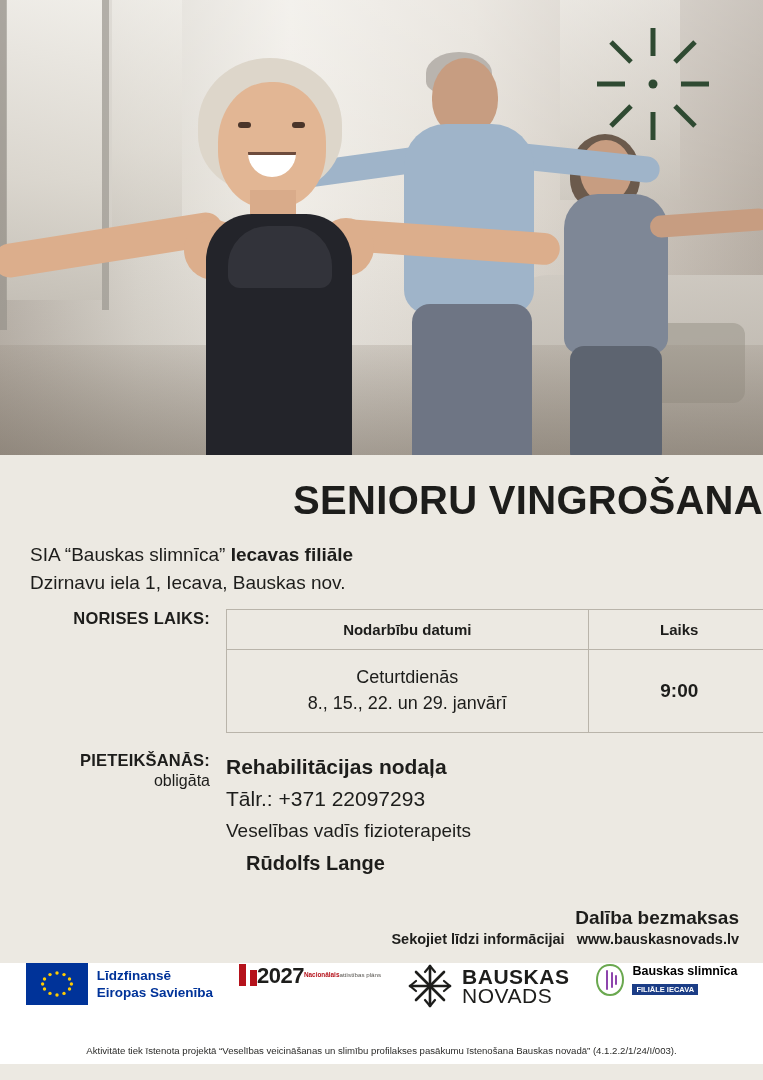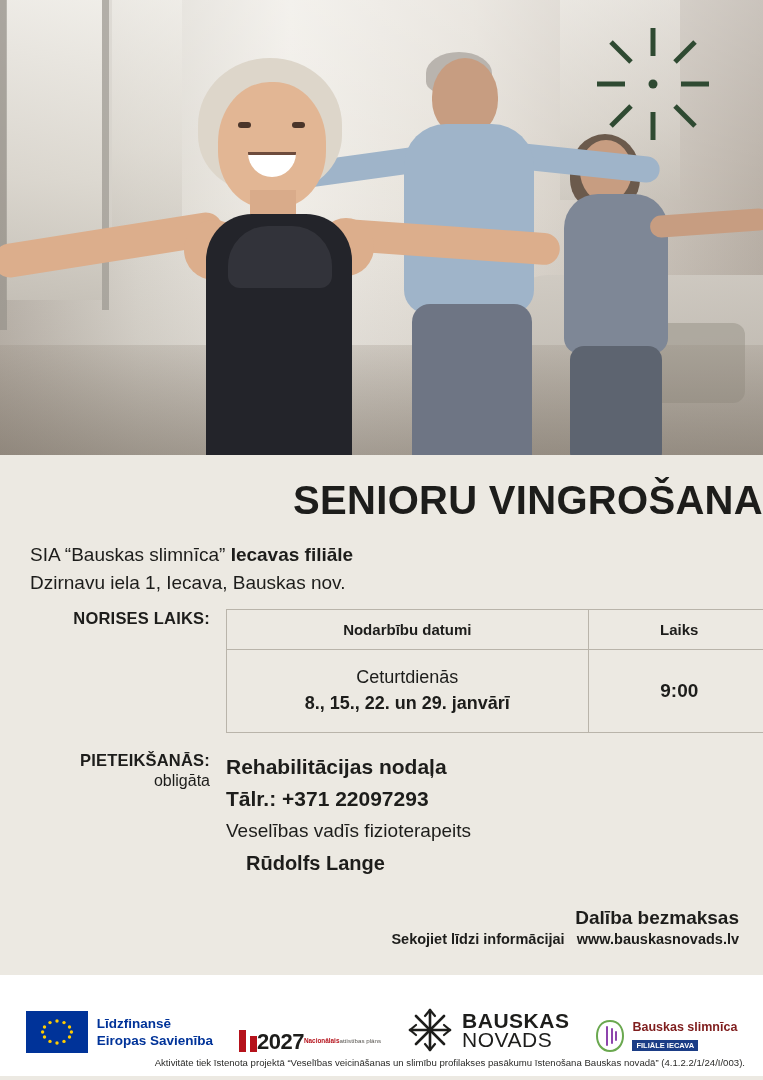--- a/index.html
+++ b/index.html
@@ -281,29 +281,29 @@
     font-size: 15px;
     font-weight: 700;
     padding: 11px 6px;
   }
   .table td.dates {
     padding: 14px 8px 16px 8px;
     font-size: 18px;
     line-height: 26px;
     width: 320px;
   }
-  .table td.dates .d2 { font-weight: 700; }
+  .table td.dates .d2 { font-weight: 400; }
   .table td.time {
     font-size: 19px;
     font-weight: 700;
   }
 
   .contact { margin-top: 2px; }
   .contact .line1 { font-size: 21px; font-weight: 700; line-height: 32px; }
-  .contact .line2 { font-size: 21px; font-weight: 700; line-height: 32px; }
+  .contact .line2 { font-size: 21px; font-weight: 400; line-height: 32px; }
   .contact .line3 { font-size: 19px; font-weight: 400; line-height: 32px; }
   .contact .line4 { font-size: 20px; font-weight: 700; line-height: 32px; margin-left: 20px; }
 
   
   .footer-note {
     text-align: right;
     padding: 0 24px;
     margin-top: 22px;
   }
   .free {
@@ -311,25 +311,25 @@
     font-weight: 700;
     margin-bottom: 2px;
   }
   .follow {
     font-size: 14.5px;
     font-weight: 700;
   }
 
   
   .logobar {
-    margin-top: 28px;
+    margin-top: 16px;
     background: #ffffff;
     height: 78px;
     display: flex;
-    align-items: flex-end;
+    align-items: flex-start;
     justify-content: center;
     gap: 26px;
     padding: 0 16px;
   }
   .eu {
     display: flex; align-items: center; gap: 9px;
   }
   .eu-flag {
     width: 62px; height: 42px; background: #003399;
     position: relative; flex: 0 0 62px;
@@ -345,31 +345,31 @@
   .np-2027 { font-size: 22px; font-weight: 700; color: #1d1d1b; letter-spacing: -.5px; margin-top: 2px;}
   .np-sub { font-size: 6.4px; color: #b5121b; font-weight: 700; margin-top: 1px; }
   .np-sub2 { font-size: 6.2px; color: #55524d; margin-top: 1px; }
 
   .bn { display: flex; align-items: center; gap: 9px; }
   .bn-text { line-height: 19px; }
   .bn-text .b1 { font-size: 21px; font-weight: 700; letter-spacing: .5px; }
   .bn-text .b2 { font-size: 21px; font-weight: 400; letter-spacing: .5px; }
 
   .bs { display: flex; align-items: center; gap: 7px; }
-  .bs-text .t1 { font-size: 12.5px; font-weight: 700; color: #7f1d1d; }
+  .bs-text .t1 { font-size: 12.5px; font-weight: 700; color: #000000; }
   .bs-text .t2 {
     font-size: 7.5px; font-weight: 700; color: #ffffff;
     background: #1b3d86; display: inline-block; padding: 1px 4px; margin-top: 2px;
   }
 
   .disclaimer {
     background: #ffffff;
     font-size: 9.6px;
     color: #2b2b29;
-    text-align: right;
+    text-align: center;
     padding: 4px 18px 8px 18px;
   }
 </style>
 </head>
 <body>
 
 <div class="poster">
 
   <div class="hero">
     <div class="hero-bg"></div>

